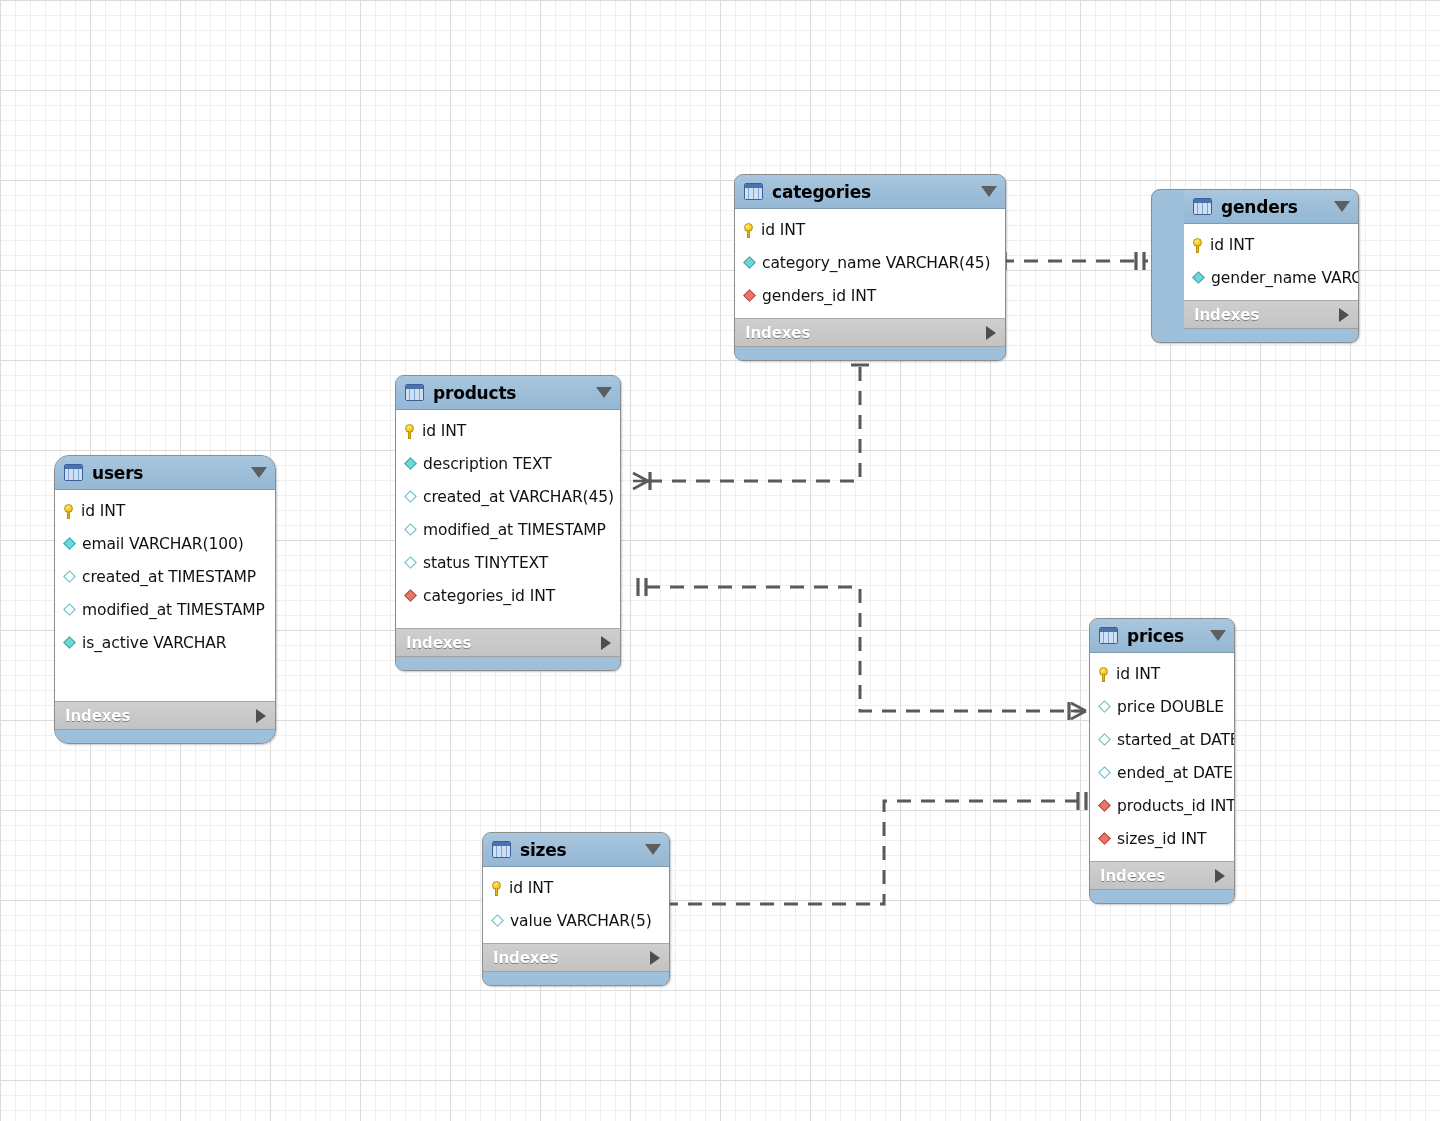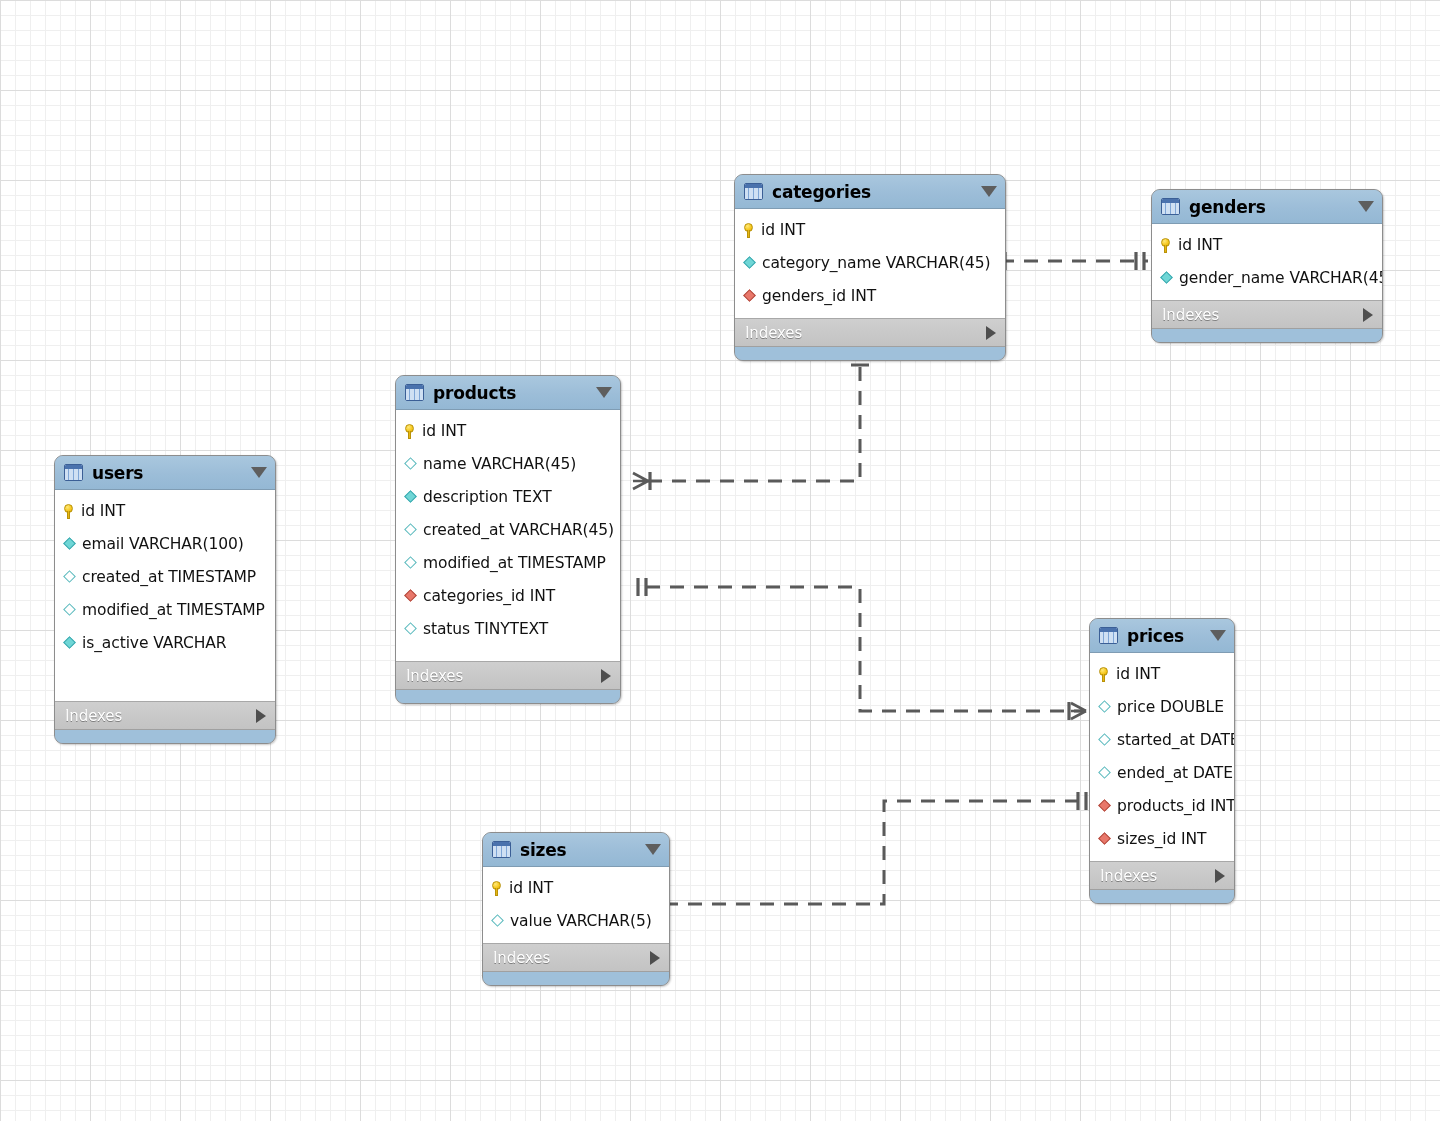--- a/index.html
+++ b/index.html
@@ -171,21 +171,21 @@
     align-items: center;
     padding: 0 9px 0 10px;
     background: linear-gradient(to bottom, #cfcfcf 0%, #c3c3c3 100%);
     border-top: 1px solid #a8a8a8;
     border-bottom: 1px solid #a0a0a0;
     box-sizing: border-box;
   }
   .idx-label {
     flex: 1 1 auto;
     font-size: 15px;
-    font-weight: normal;
+    font-weight: bold;
     color: #ffffff;
     text-shadow: 0 1px 0 rgba(120,120,120,0.9);
     letter-spacing: -0.1px;
   }
   .idx-caret {
     width: 0; height: 0;
     flex: 0 0 auto;
     border-top: 7px solid transparent;
     border-bottom: 7px solid transparent;
     border-left: 10px solid #4e4e4e;
@@ -235,21 +235,21 @@
     <g>
       <path d="M 664 904 L 884 904 L 884 801 L 1086 801" stroke="#5a5a5a" stroke-width="3" stroke-dasharray="14 10" fill="none"></path>
 
       <path d="M 656 895 L 656 913 M 664 895 L 664 913" stroke="#5a5a5a" stroke-width="3.2"></path>
 
       <path d="M 1078 792 L 1078 810 M 1086 792 L 1086 810" stroke="#5a5a5a" stroke-width="3.2"></path>
     </g>
   </svg>
 
   <div id="table-container">
-      <div class="table-node" style="left: 54px; top: 455px; width: 222px;">
+      <div class="table-node" style="left: 54px; top: 455px; width: 222px; border-radius: 15px;">
         <div class="tn-header">
           <span class="tbl-icon"></span>
           <span class="tn-title">users</span>
           <span class="tn-caret"></span>
         </div>
         <div class="tn-cols">
           <div class="tn-col">
             <span class="mk mk-key"></span>
             <span class="col-label">id INT</span>
           </div>
@@ -290,55 +290,49 @@
           <span class="tbl-icon"></span>
           <span class="tn-title">products</span>
           <span class="tn-caret"></span>
         </div>
         <div class="tn-cols">
           <div class="tn-col">
             <span class="mk mk-key"></span>
             <span class="col-label">id INT</span>
           </div>
           <div class="tn-col">
-            <span class="mk mk-dia hollow">
-              <i></i>
-            </span>
-            <span class="col-label">name VARCHAR(45)</span>
-          </div>
-          <div class="tn-col">
             <span class="mk mk-dia filled">
               <i></i>
             </span>
             <span class="col-label">description TEXT</span>
           </div>
           <div class="tn-col">
             <span class="mk mk-dia hollow">
               <i></i>
             </span>
             <span class="col-label">created_at VARCHAR(45)</span>
           </div>
           <div class="tn-col">
             <span class="mk mk-dia hollow">
               <i></i>
             </span>
             <span class="col-label">modified_at TIMESTAMP</span>
           </div>
           <div class="tn-col">
+            <span class="mk mk-dia hollow">
+              <i></i>
+            </span>
+            <span class="col-label">status TINYTEXT</span>
+          </div>
+          <div class="tn-col">
             <span class="mk mk-dia fk">
               <i></i>
             </span>
             <span class="col-label">categories_id INT</span>
           </div>
-          <div class="tn-col">
-            <span class="mk mk-dia hollow">
-              <i></i>
-            </span>
-            <span class="col-label">status TINYTEXT</span>
-          </div>
           <div class="tn-pad" style="height: 10px;"></div>
         </div>
         <div class="tn-indexes">
           <span class="idx-label">Indexes</span>
           <span class="idx-caret"></span>
         </div>
         <div class="tn-footer"></div>
       </div>
       <div class="table-node" style="left: 734px; top: 174px; width: 272px;">
         <div class="tn-header">
@@ -363,21 +357,21 @@
             </span>
             <span class="col-label">genders_id INT</span>
           </div>
         </div>
         <div class="tn-indexes">
           <span class="idx-label">Indexes</span>
           <span class="idx-caret"></span>
         </div>
         <div class="tn-footer"></div>
       </div>
-      <div class="table-node" style="left: 1151px; top: 189px; width: 232px;">
+      <div class="table-node" style="left: 1151px; top: 189px; width: 208px; padding-left: 32px;">
         <div class="tn-header">
           <span class="tbl-icon"></span>
           <span class="tn-title">genders</span>
           <span class="tn-caret"></span>
         </div>
         <div class="tn-cols">
           <div class="tn-col">
             <span class="mk mk-key"></span>
             <span class="col-label">id INT</span>
           </div>

